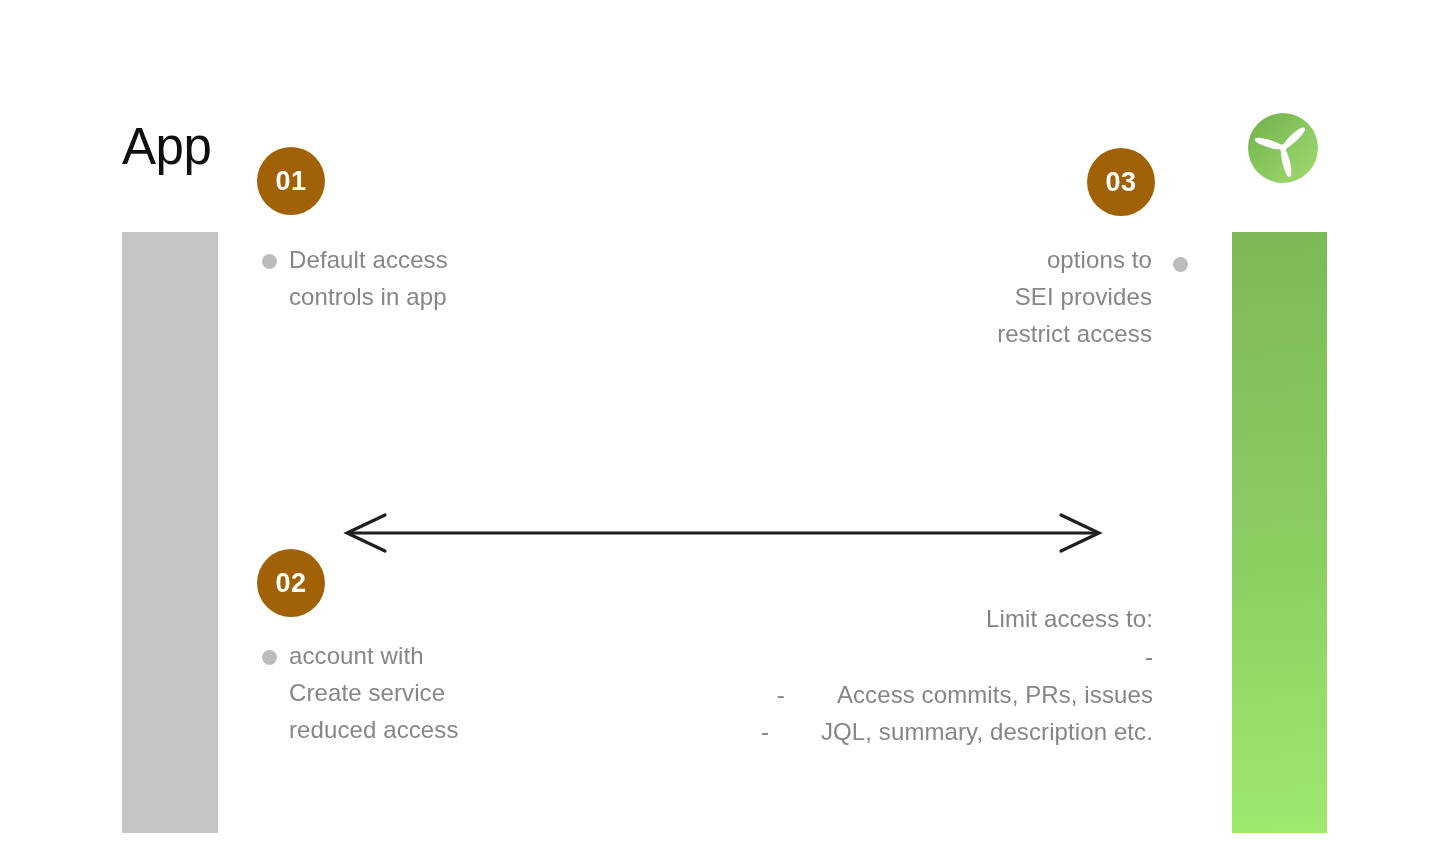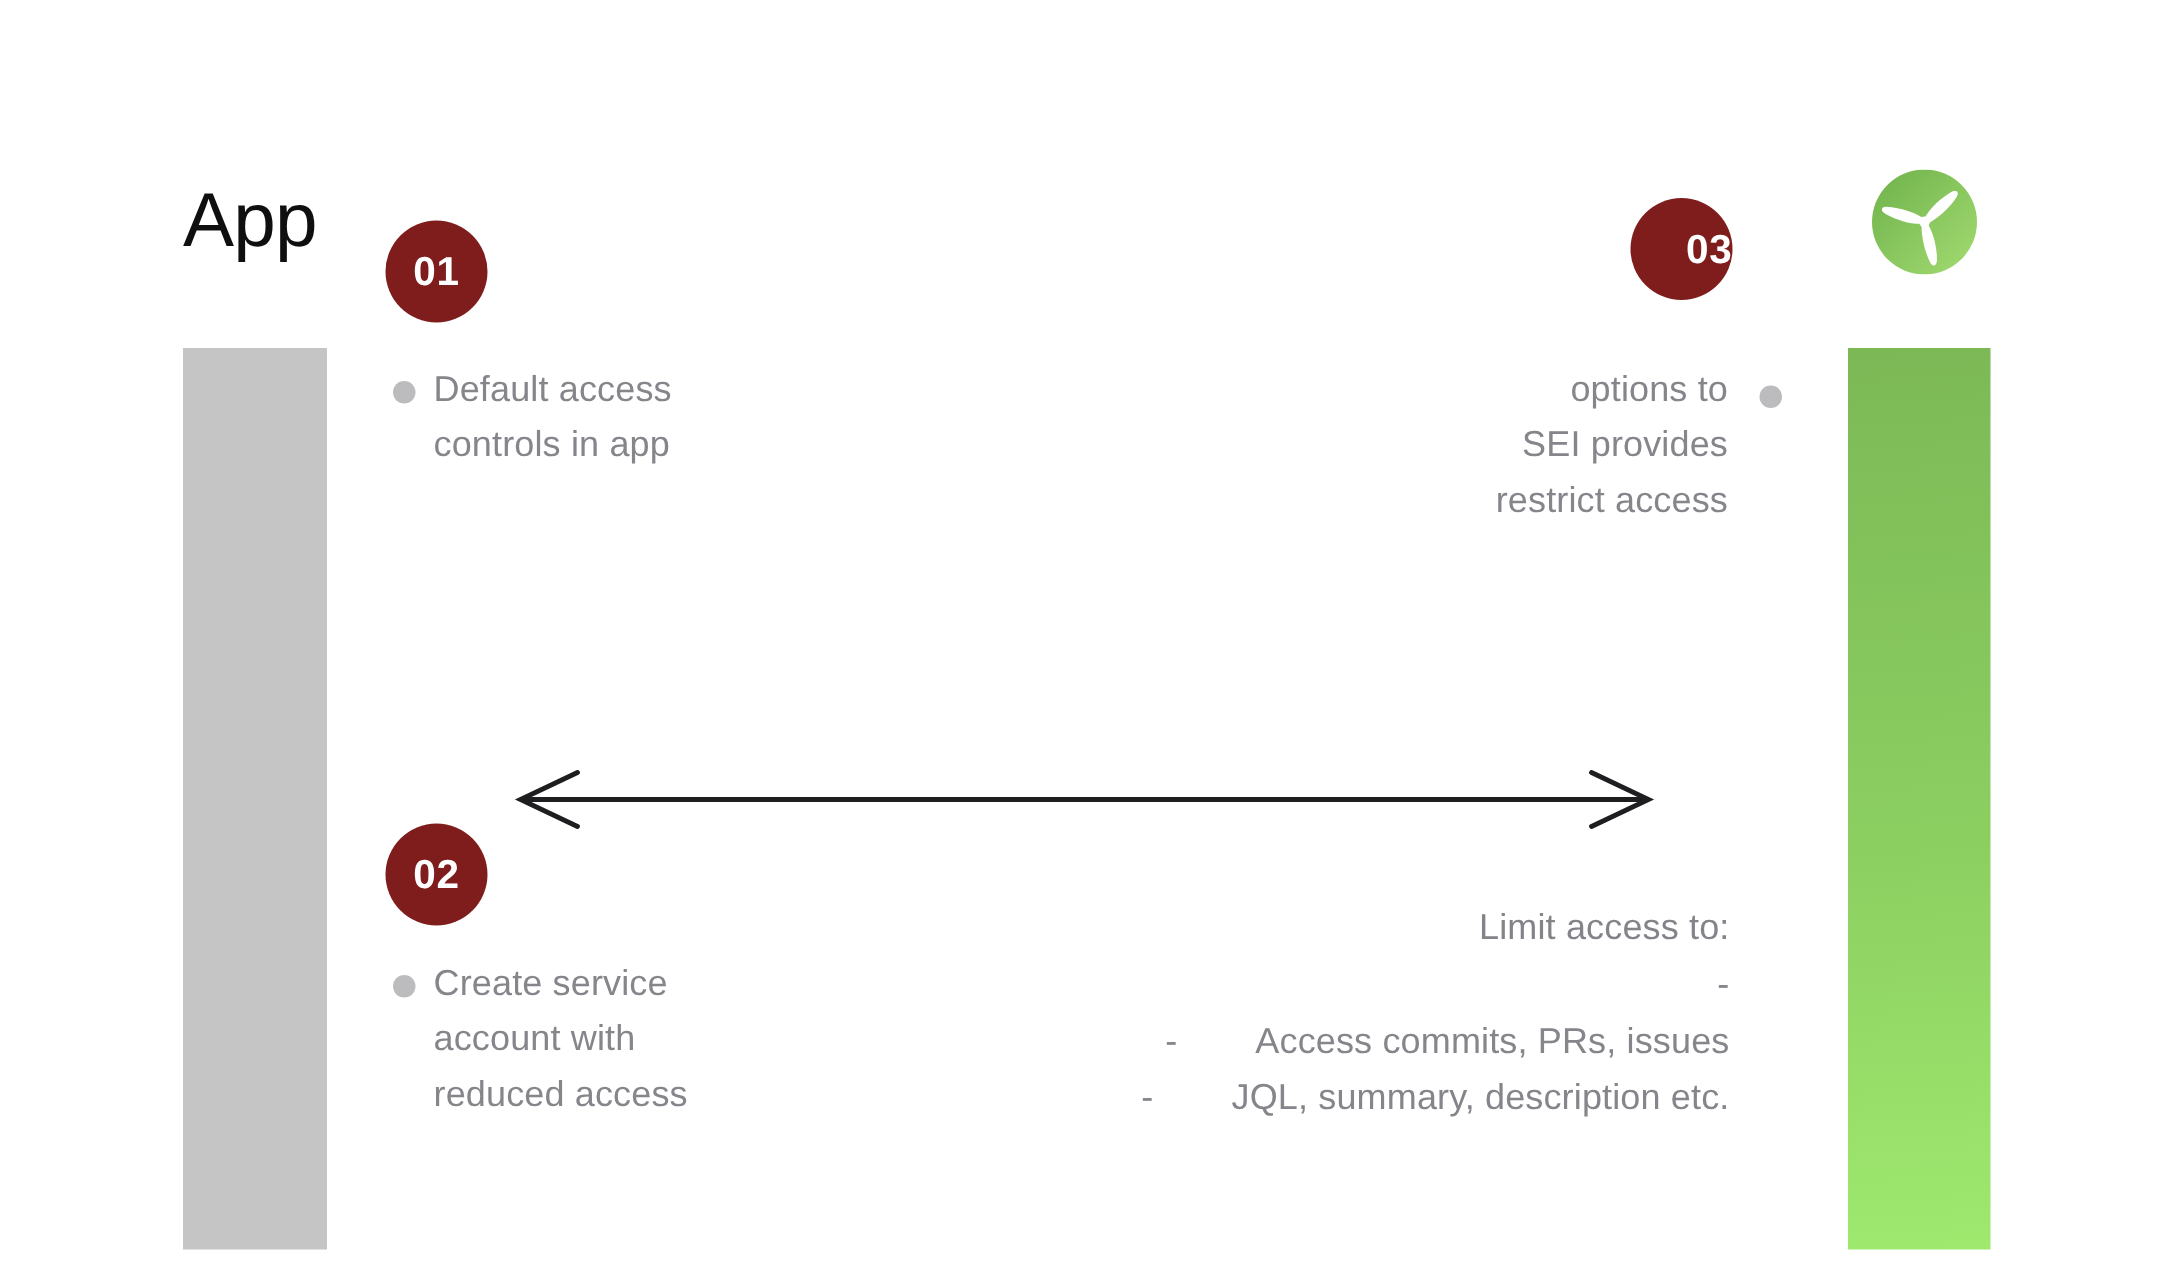--- a/index.html
+++ b/index.html
@@ -44,32 +44,32 @@
     top: 113px;
     width: 70px;
     height: 70px;
   }
 
   .step-badge {
     position: absolute;
     width: 68px;
     height: 68px;
     border-radius: 50%;
-    background: #7f1d1d;
+    background: #a16207;
     display: flex;
     align-items: center;
     justify-content: center;
     color: #ffffff;
     font-weight: 700;
     font-size: 27px;
     letter-spacing: 0.5px;
   }
   .badge-01 { left: 257px; top: 147px; }
   .badge-02 { left: 257px; top: 549px; }
-  .badge-03 { left: 1087px; top: 132px; justify-content: flex-end; }
+  .badge-03 { left: 1087px; top: 148px; }
 
   .bullet {
     position: absolute;
     width: 15px;
     height: 15px;
     border-radius: 50%;
     background: #bcbcbf;
   }
   .bullet-1 { left: 262px; top: 254px; }
   .bullet-2 { left: 262px; top: 650px; }
@@ -156,22 +156,22 @@
   <div class="bullet bullet-1"></div>
   <div class="bullet bullet-2"></div>
   <div class="bullet bullet-3"></div>
 
   <div class="step-text text-1">
     <div>Default access</div>
     <div>controls in app</div>
   </div>
 
   <div class="step-text text-2">
+    <div>account with</div>
     <div>Create service</div>
-    <div>account with</div>
     <div>reduced access</div>
   </div>
 
   <div class="step-text text-3">
     <div>options to</div>
     <div>SEI provides</div>
     <div>restrict access</div>
   </div>
 
   <svg class="arrow" viewBox="0 0 770 60" xmlns="http://www.w3.org/2000/svg">

